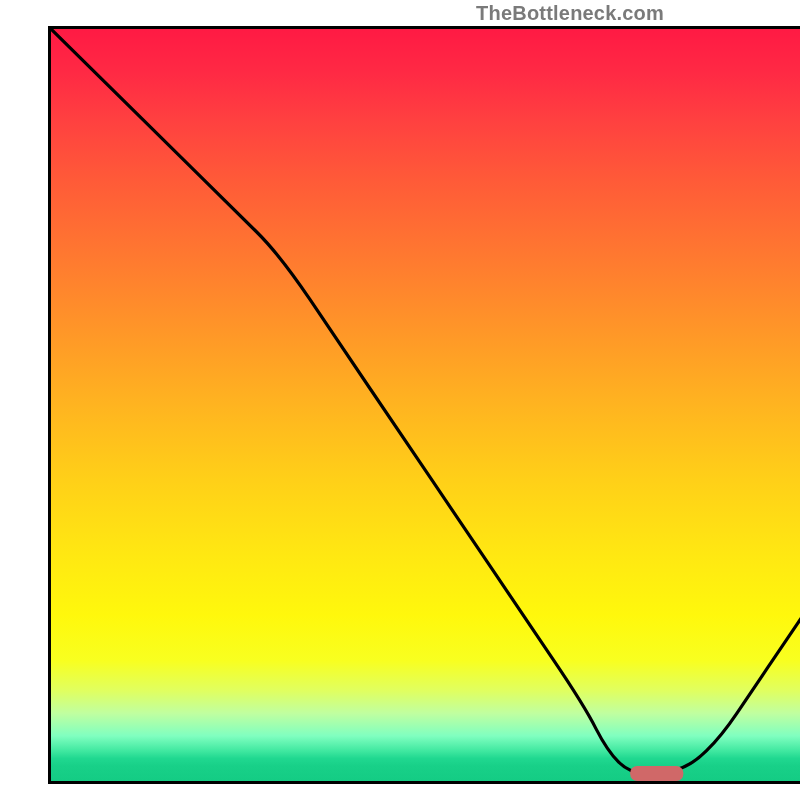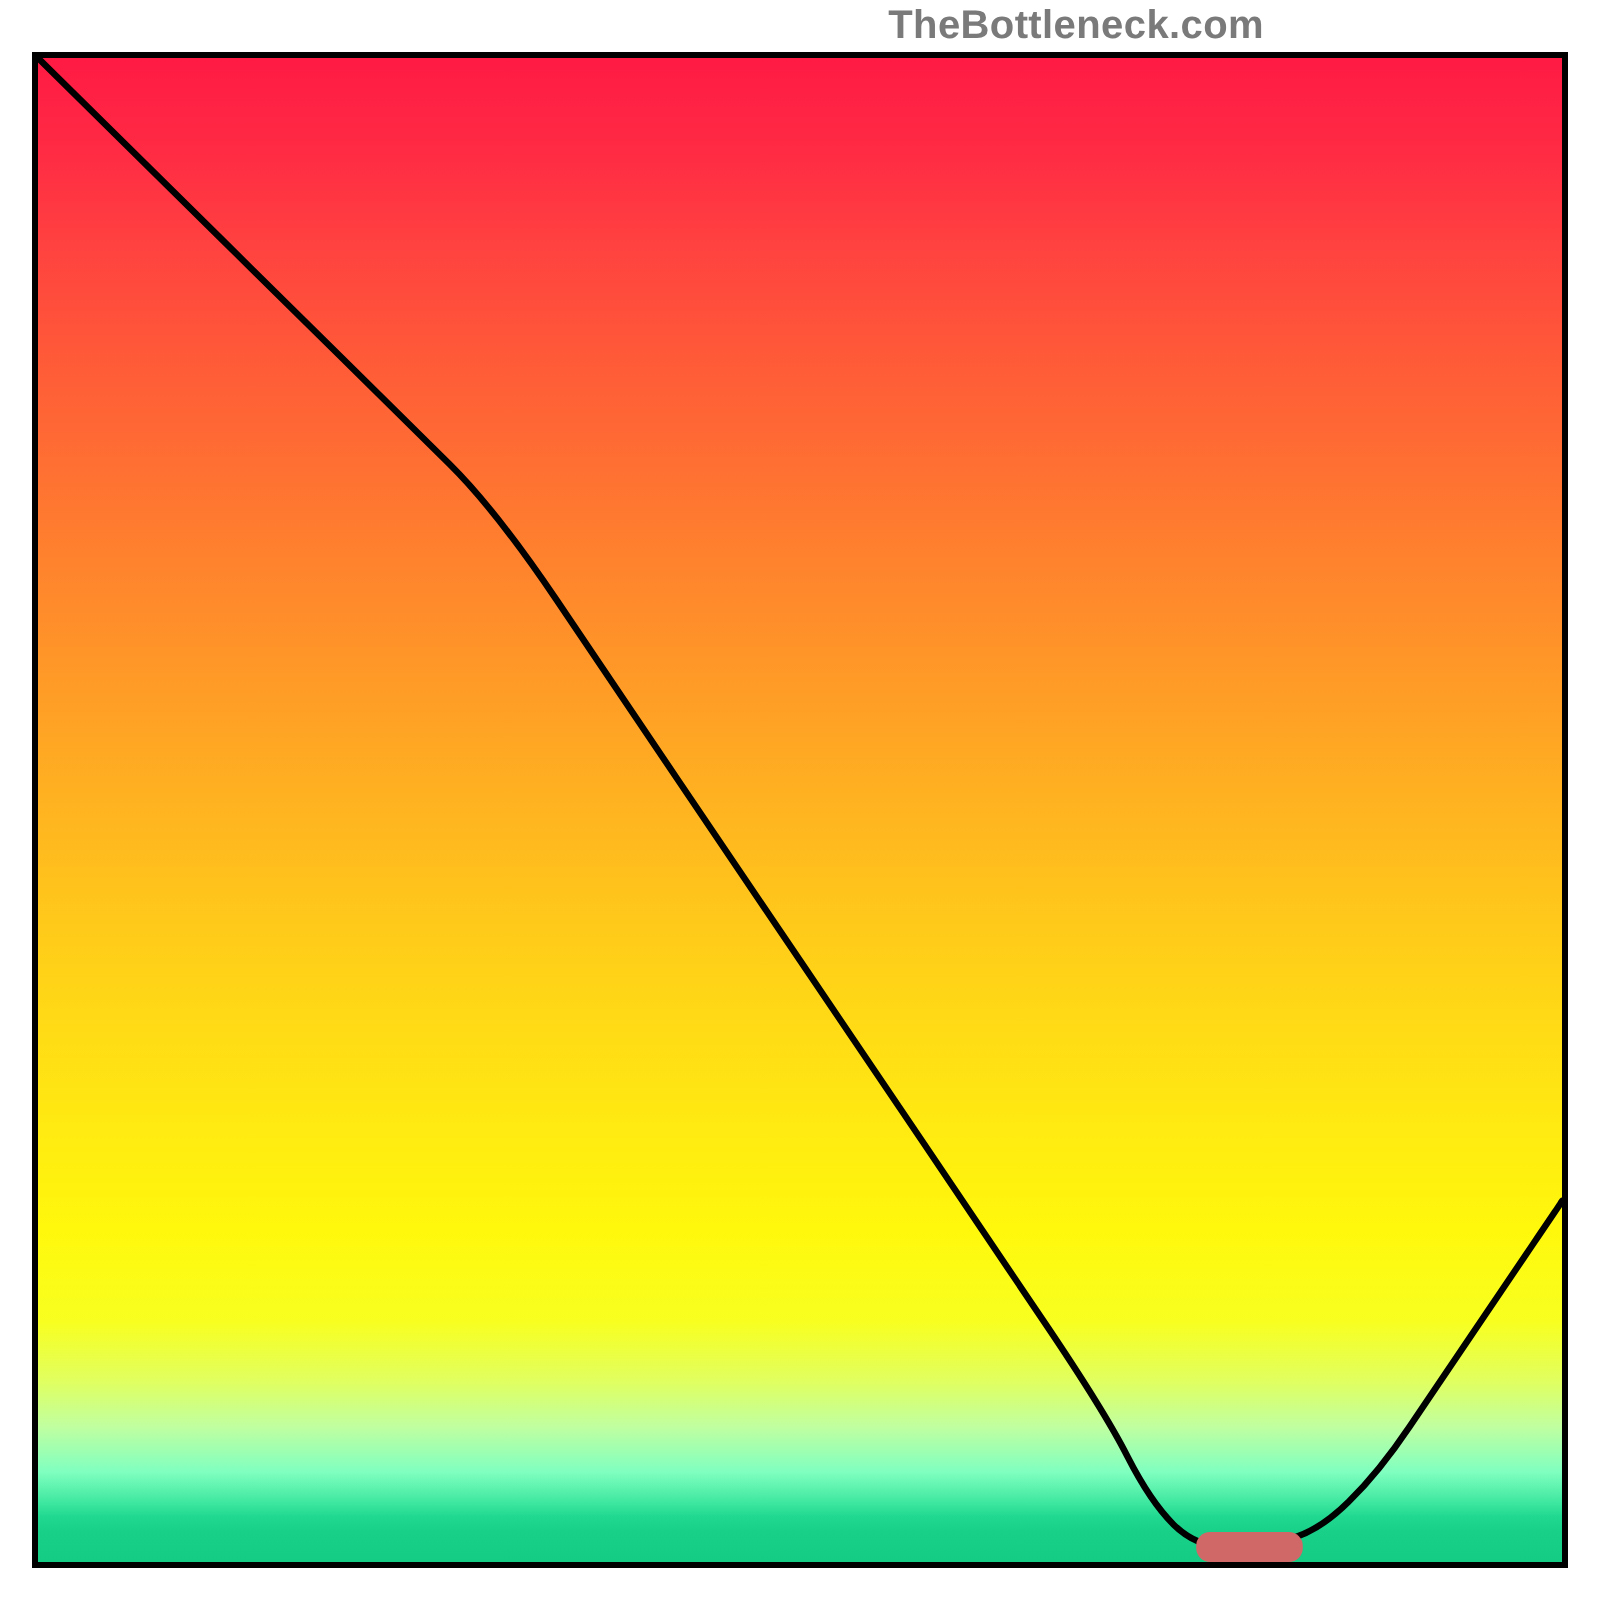--- a/index.html
+++ b/index.html
@@ -7,20 +7,21 @@
     padding: 0;
     width: 800px;
     height: 800px;
     background: #ffffff;
     overflow: hidden;
   }
   .chart-container {
     position: relative;
     width: 648px;
     height: 800px;
+    margin-left: 32px;
   }
   .plot-area {
     position: absolute;
     left: 16px;
     top: 26px;
     width: 768px;
     height: 758px;
     border: 3px solid #000000;
     box-sizing: border-box;
     overflow: hidden;

